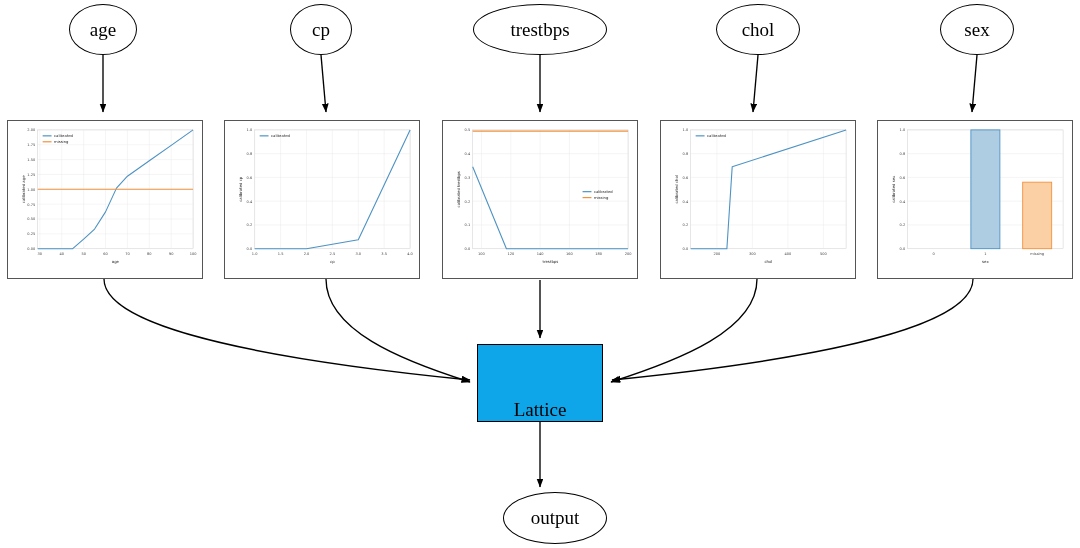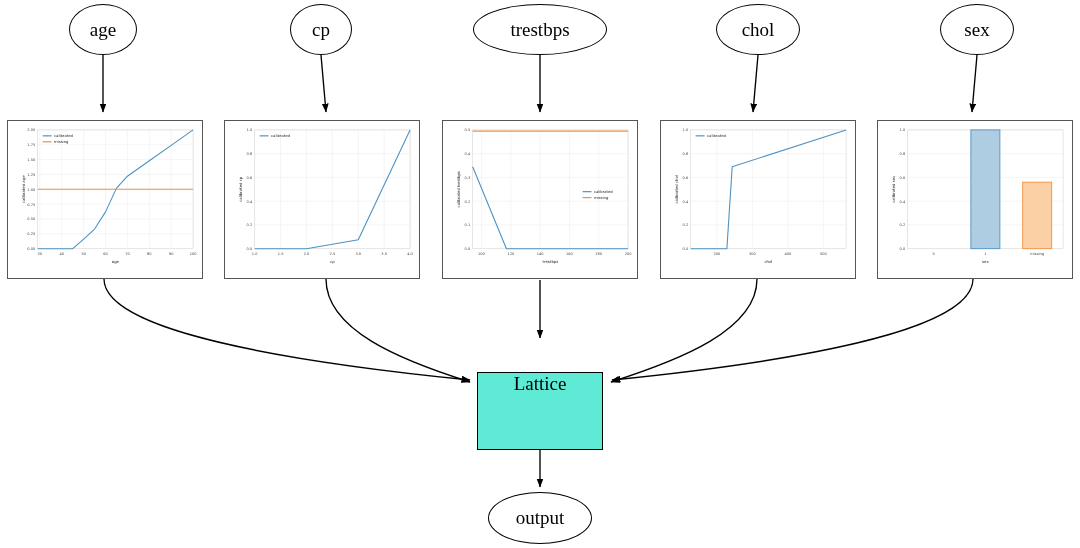--- a/index.html
+++ b/index.html
@@ -3,23 +3,23 @@
 <meta charset="utf-8">
 <style>
   html,body{margin:0;padding:0;background:#ffffff;}
   body{width:1080px;height:548px;position:relative;overflow:hidden;
        font-family:"Liberation Serif",serif;}
   .layer{position:absolute;left:0;top:0;width:1080px;height:548px;}
   svg.layer{pointer-events:none;}
   .node-ellipse{position:absolute;display:flex;align-items:center;justify-content:center;
       border:1.3px solid #000;border-radius:50%;background:#fff;
       font-family:"Liberation Serif",serif;font-size:19px;color:#000;box-sizing:border-box;}
-  .node-box{position:absolute;display:flex;align-items:flex-start;justify-content:center;
-      border:1.3px solid #000;background:#5eead4;font-family:"Liberation Serif",serif;
-      font-size:19px;color:#000;box-sizing:border-box;margin-top:28px;}
+  .node-box{position:absolute;display:flex;align-items:flex-end;justify-content:center;
+      border:1.3px solid #000;background:#0ea5e9;font-family:"Liberation Serif",serif;
+      font-size:19px;color:#000;box-sizing:border-box;}
   .plot-panel{position:absolute;border:1.4px solid #555;background:#fff;box-sizing:border-box;}
   .plot-inner{position:absolute;left:0;top:0;right:0;bottom:0;}
 </style>
 </head>
 <body>
 
 <svg class="layer" width="1080" height="548" viewBox="0 0 1080 548">
   <defs>
     <marker id="ah" markerWidth="10" markerHeight="10" refX="8.4" refY="3.4" orient="auto" markerUnits="userSpaceOnUse">
       <path d="M0,0 L9,3.4 L0,6.8 z" fill="#000"></path>
@@ -228,15 +228,15 @@
       <text x="17" y="69" font-size="3.9" text-anchor="middle" font-family="DejaVu Sans, sans-serif" fill="#222" transform="rotate(-90 17 69)">calibrated sex</text>
       <rect x="93.84666666666666" y="9" width="29.306666666666672" height="120" fill="#aecde3" stroke="#4c92c3" stroke-width="0.9"></rect>
       <rect x="146.18" y="61.8" width="29.306666666666672" height="67.2" fill="#fbd0a5" stroke="#f2903c" stroke-width="0.9"></rect>
     </svg>
 </div>
 
 <div class="node-box" style="left:477px;top:344px;width:126px;height:78px;">
   <span>Lattice</span>
 </div>
 
-<div class="node-ellipse" style="left:488px;top:492px;width:104px;height:52px;font-family:Liberation Serif, serif;">
+<div class="node-ellipse" style="left:503px;top:492px;width:104px;height:52px;font-family:Liberation Serif, serif;">
   <span>output</span>
 </div>
 
 </body></html>

